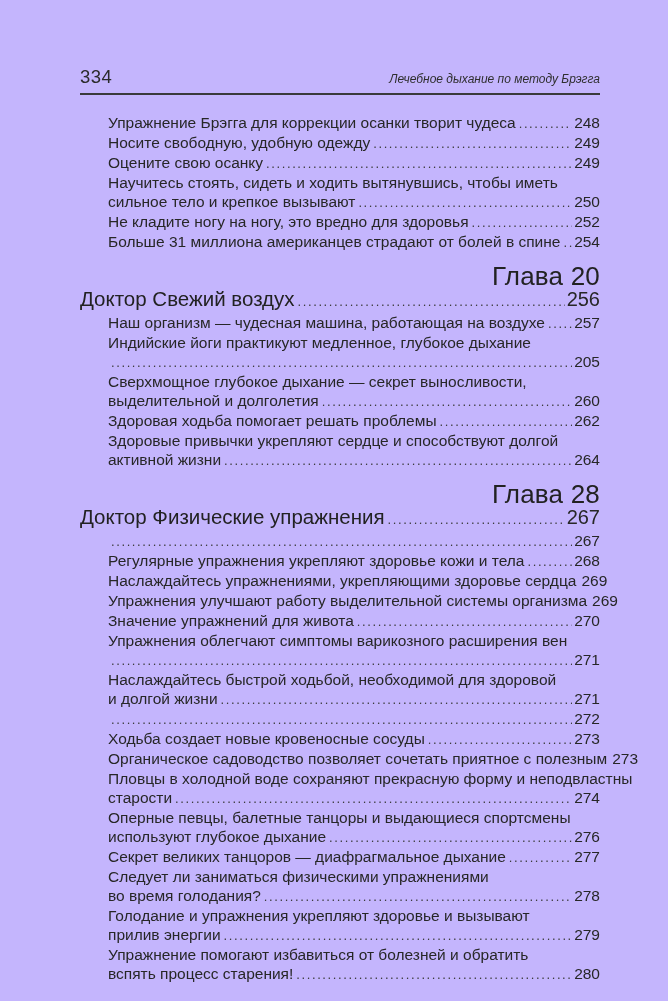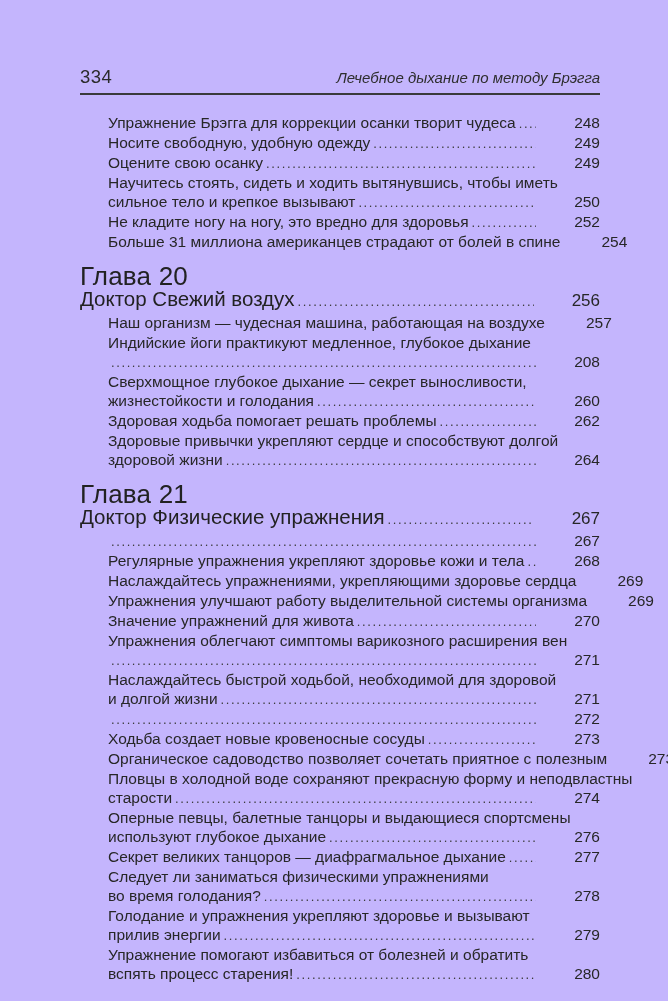--- a/index.html
+++ b/index.html
@@ -24,28 +24,29 @@
     border-bottom: 2px solid #3a3a3a;
     padding-bottom: 5px;
   }
   .page-number {
     font-size: 18.5px;
     letter-spacing: 0.5px;
     color: #2b2b2b;
   }
   .running-title {
     font-style: italic;
-    font-size: 15px;
+    font-size: 12px;
     color: #2e2e2e;
   }
   .toc {
     position: absolute;
     top: 113px;
     left: 80px;
     width: 520px;
+    text-align: right;
   }
   .toc-section + .toc-section { margin-top: 13px; }
   .chapter-label {
     font-size: 26px;
     line-height: 22px;
     color: #222222;
     letter-spacing: 0.2px;
   }
   .chapter-title-entry {
     font-size: 20.5px;
@@ -66,23 +67,22 @@
     white-space: nowrap;
     font-size: 13px;
     letter-spacing: 1.6px;
     margin: 0 2px 0 3px;
     color: #3c3c3c;
   }
   .page-ref {
     flex: 0 0 auto;
     font-size: 15.5px;
     color: #272727;
-    margin-left: 36px;
-  }
-  .chapter-title-entry .page-ref { font-size: 17px; }
+  }
+  .chapter-title-entry .page-ref { font-size: 20px; }
 </style>
 </head>
 <body>
 
 <div class="book-page">
   <div class="page-header">
     <span class="page-number">334</span>
     <span class="running-title">Лечебное дыхание по методу Брэгга</span>
   </div>
   <div class="toc">
@@ -148,53 +148,53 @@
             <span class="dots">....................................................................................................................................................................................................................................................................</span>
             <span class="page-ref">257</span>
           </div>
         </div>
         <div class="toc-entry">
           <div class="toc-line">
             <span class="entry-text">Индийские йоги практикуют медленное, глубокое дыхание</span>
           </div>
           <div class="toc-line">
             <span class="dots">....................................................................................................................................................................................................................................................................</span>
-            <span class="page-ref">208</span>
+            <span class="page-ref">205</span>
           </div>
         </div>
         <div class="toc-entry">
           <div class="toc-line">
             <span class="entry-text">Сверхмощное глубокое дыхание — секрет выносливости,</span>
           </div>
           <div class="toc-line">
-            <span class="entry-text">жизнестойкости и голодания</span>
+            <span class="entry-text">выделительной и долголетия</span>
             <span class="dots">....................................................................................................................................................................................................................................................................</span>
             <span class="page-ref">260</span>
           </div>
         </div>
         <div class="toc-entry">
           <div class="toc-line">
             <span class="entry-text">Здоровая ходьба помогает решать проблемы</span>
             <span class="dots">....................................................................................................................................................................................................................................................................</span>
             <span class="page-ref">262</span>
           </div>
         </div>
         <div class="toc-entry">
           <div class="toc-line">
             <span class="entry-text">Здоровые привычки укрепляют сердце и способствуют долгой</span>
           </div>
           <div class="toc-line">
-            <span class="entry-text">здоровой жизни</span>
+            <span class="entry-text">активной жизни</span>
             <span class="dots">....................................................................................................................................................................................................................................................................</span>
             <span class="page-ref">264</span>
           </div>
         </div>
       </div>
       <div class="toc-section">
-        <div class="chapter-label">Глава 21</div>
+        <div class="chapter-label">Глава 28</div>
         <div class="chapter-title-entry">
           <div class="toc-line">
             <span class="entry-text">Доктор Физические упражнения</span>
             <span class="dots">....................................................................................................................................................................................................................................................................</span>
             <span class="page-ref">267</span>
           </div>
         </div>
         <div class="toc-entry">
           <div class="toc-line">
             <span class="dots">....................................................................................................................................................................................................................................................................</span>

